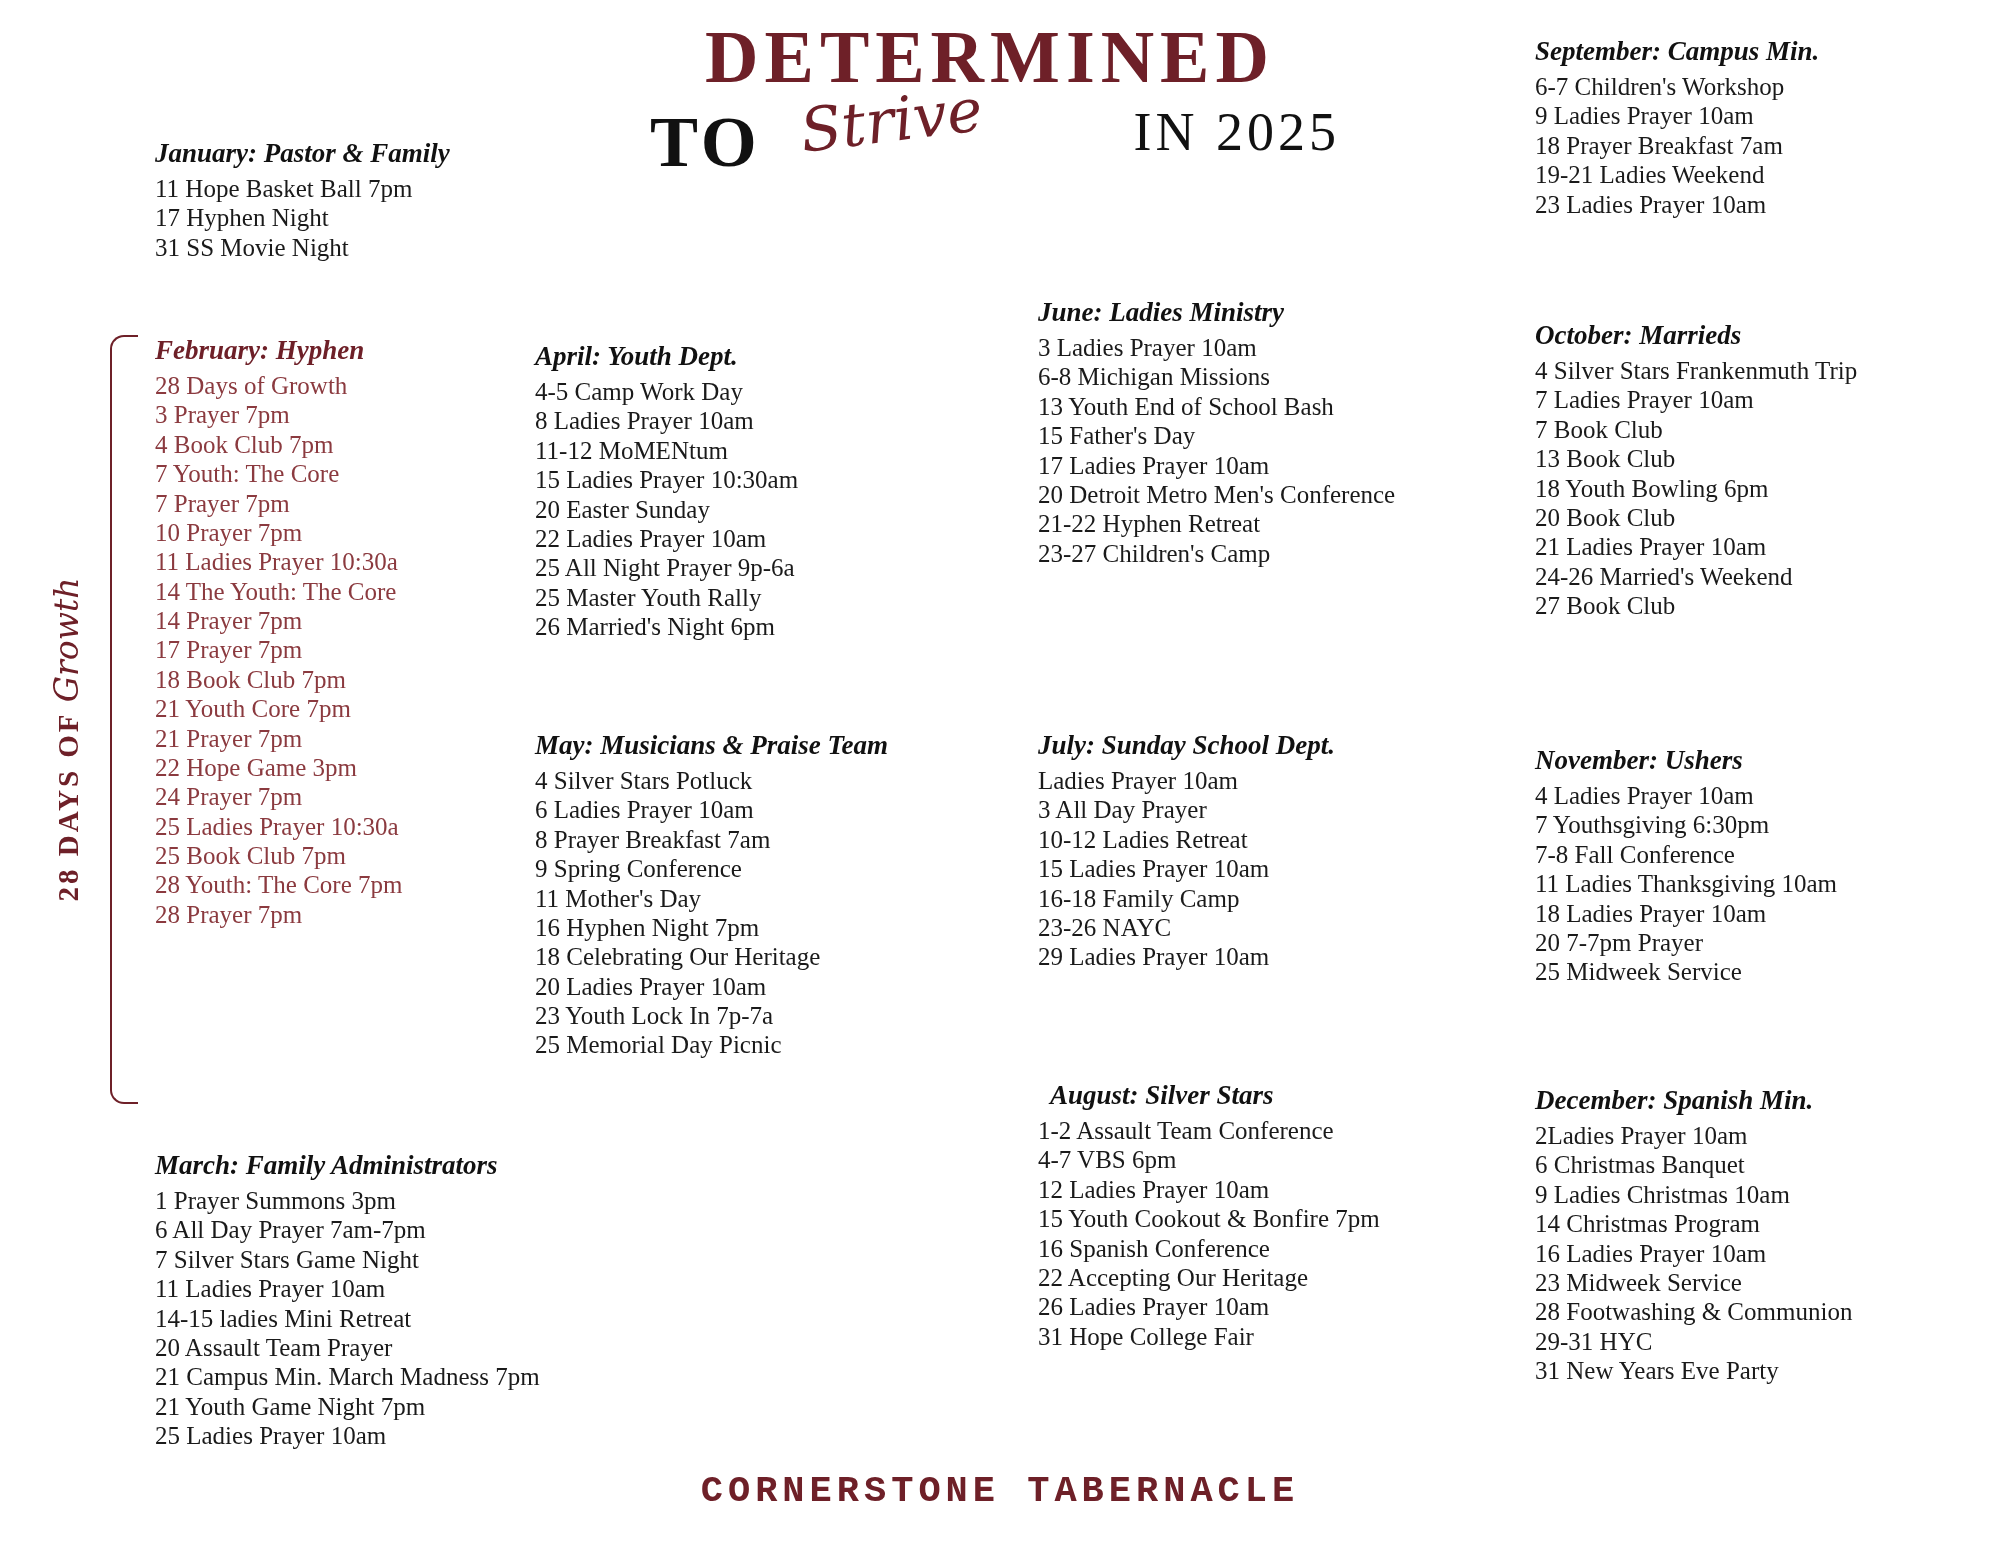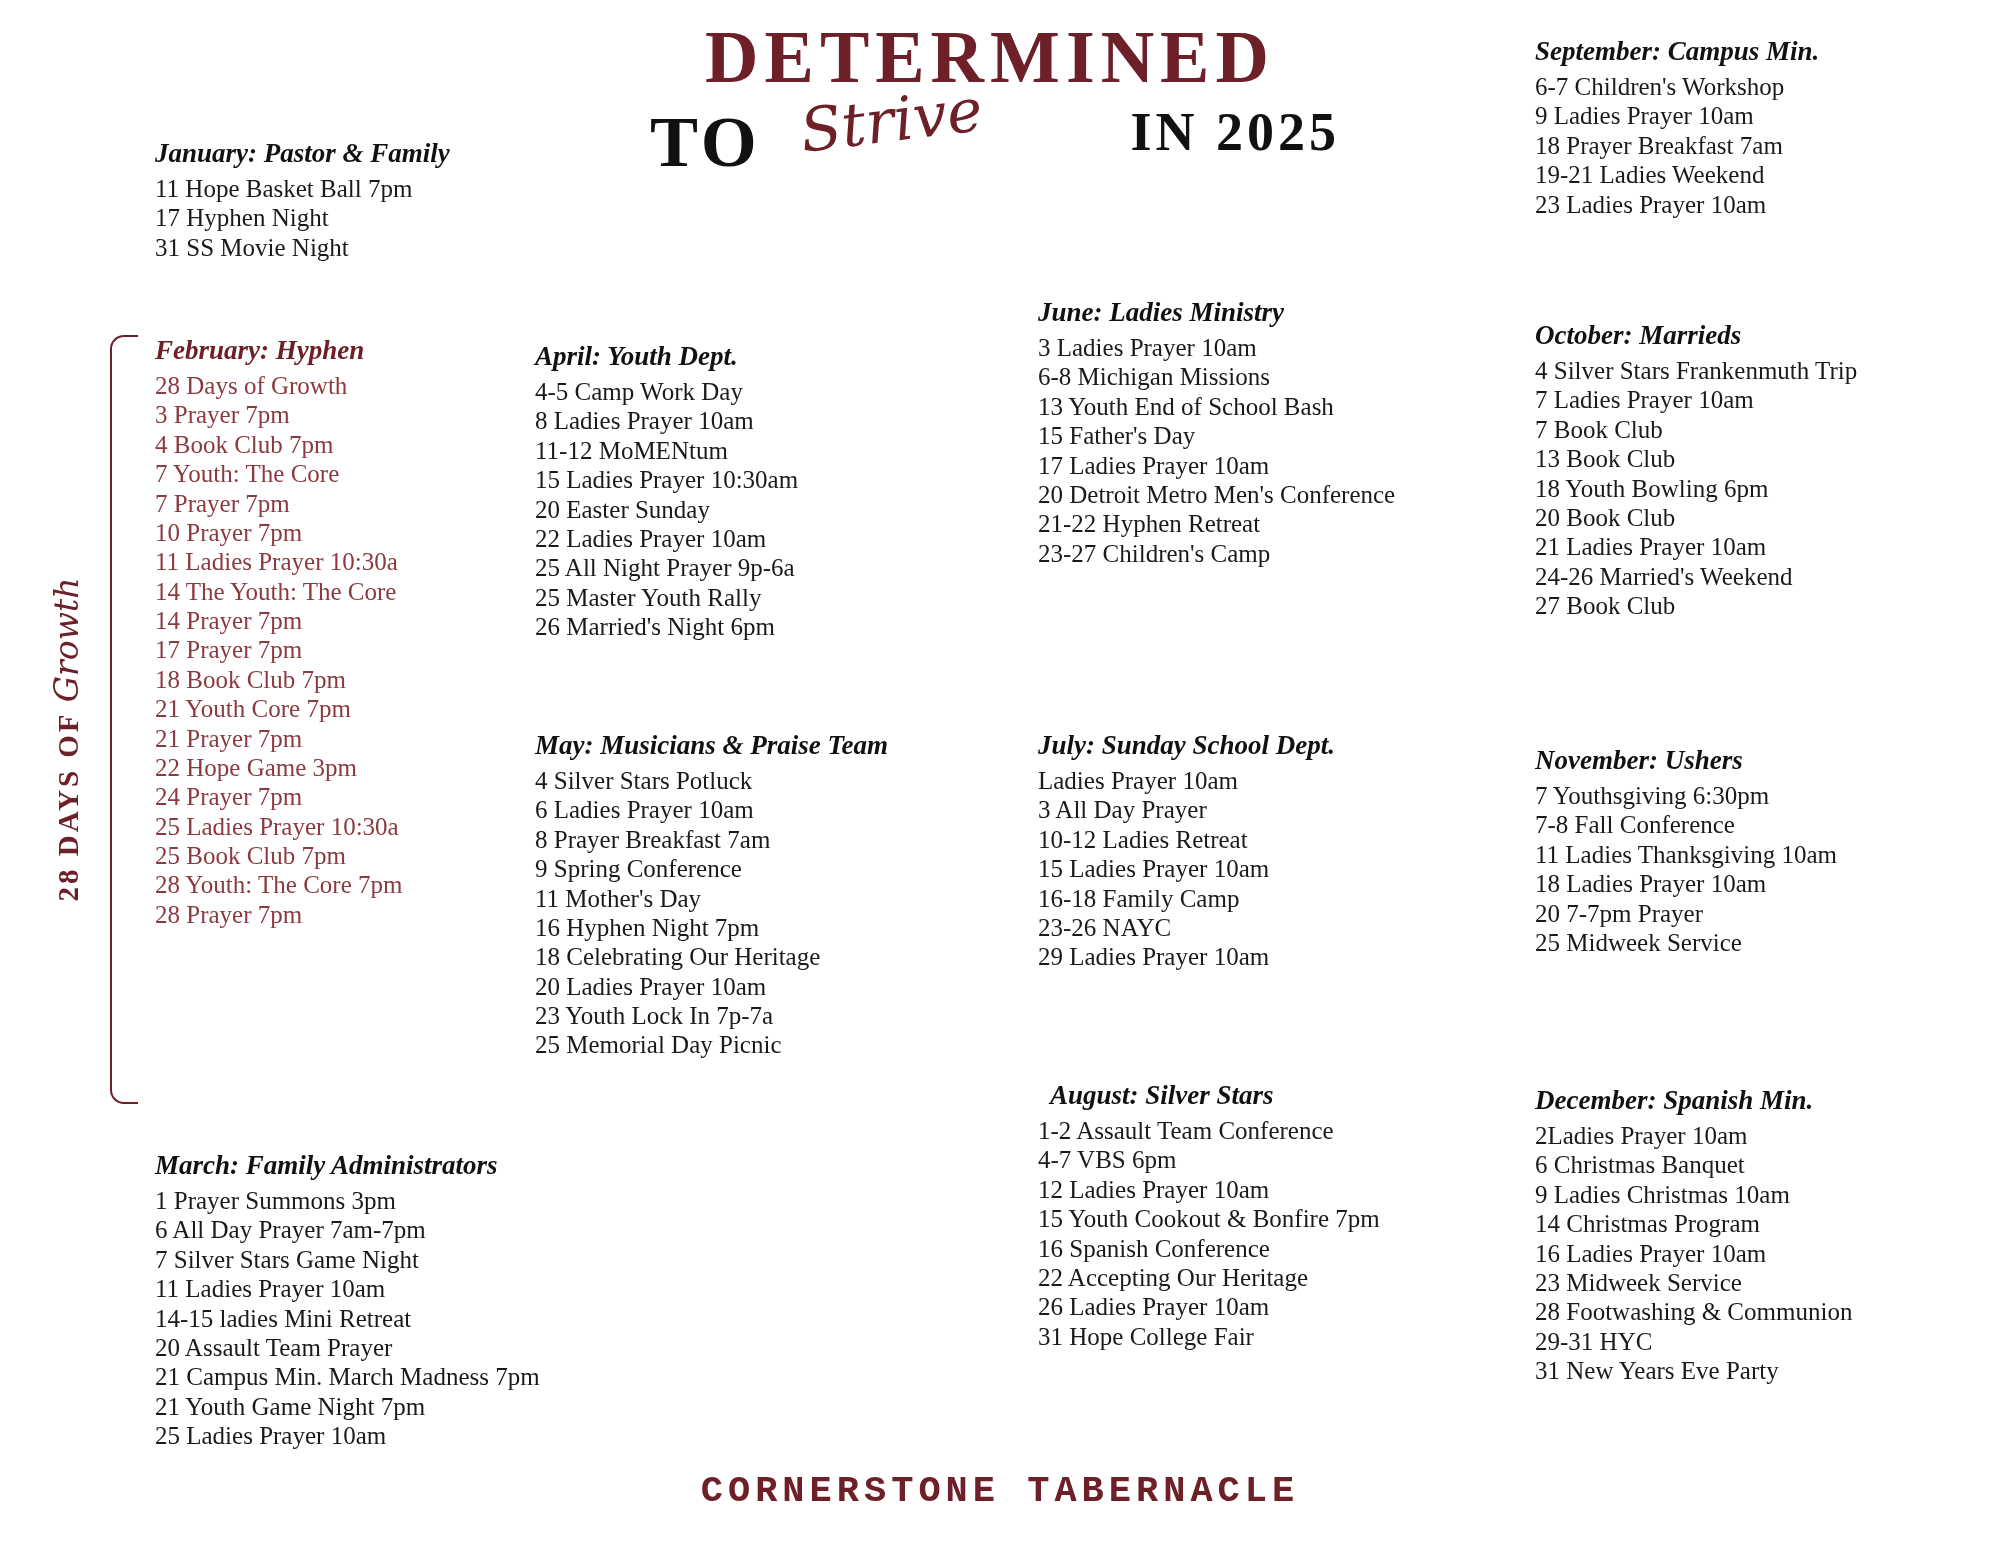--- a/index.html
+++ b/index.html
@@ -53,21 +53,21 @@
     font-family: "DejaVu Serif", serif;
     font-style: italic;
     font-size: 60px;
     color: #6e2028;
     transform: rotate(-7deg);
   }
   .title-year {
     position: absolute;
     right: 40px;
     top: 10px;
-    font-weight: bold;
+    font-weight: normal;
     font-size: 54px;
     letter-spacing: 4px;
     color: #111111;
   }
 
   
   .month {
     position: absolute;
   }
   .month-title {
@@ -284,20 +284,21 @@
   <div class="event">13 Book Club</div>
   <div class="event">18 Youth Bowling 6pm</div>
   <div class="event">20 Book Club</div>
   <div class="event">21 Ladies Prayer 10am</div>
   <div class="event">24-26 Married's Weekend</div>
   <div class="event">27 Book Club</div>
 </div>
 
 <div class="month" style="left:1535px; top:745px; width:450px;">
   <div class="month-title">November: Ushers</div>
+  <div class="event">4 Ladies Prayer 10am</div>
   <div class="event">7 Youthsgiving 6:30pm</div>
   <div class="event">7-8 Fall Conference</div>
   <div class="event">11 Ladies Thanksgiving 10am</div>
   <div class="event">18 Ladies Prayer 10am</div>
   <div class="event">20 7-7pm Prayer</div>
   <div class="event">25 Midweek Service</div>
 </div>
 
 <div class="month" style="left:1535px; top:1085px; width:450px;">
   <div class="month-title">December: Spanish Min.</div>

